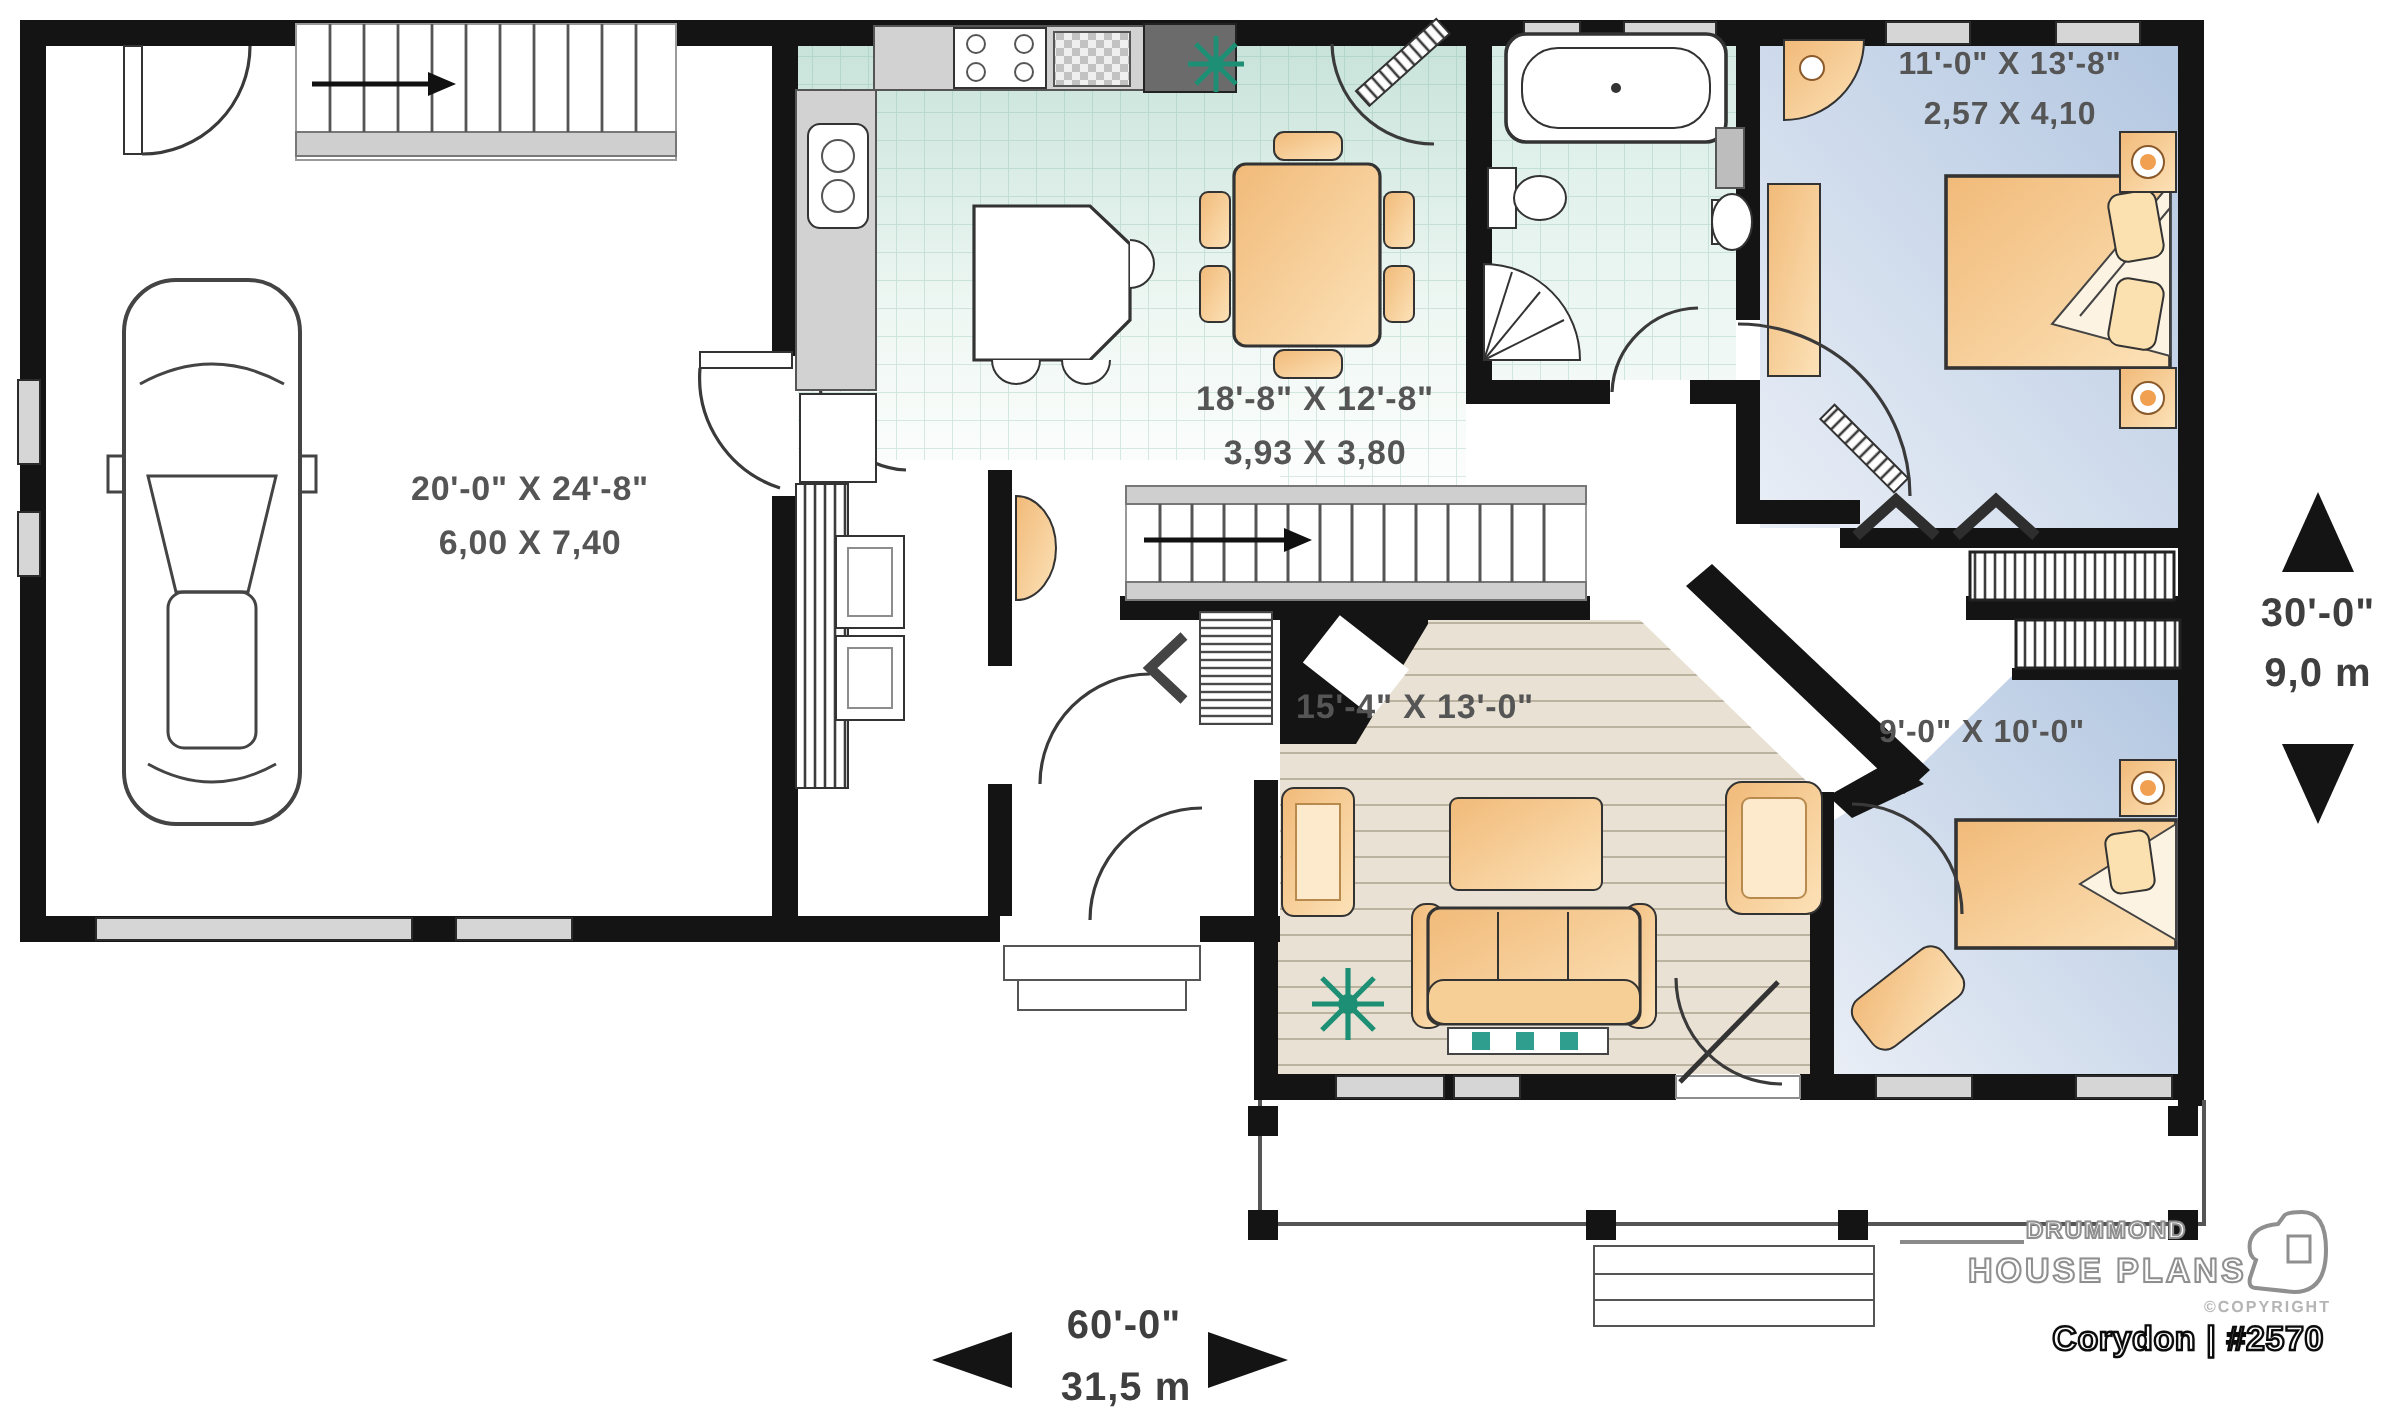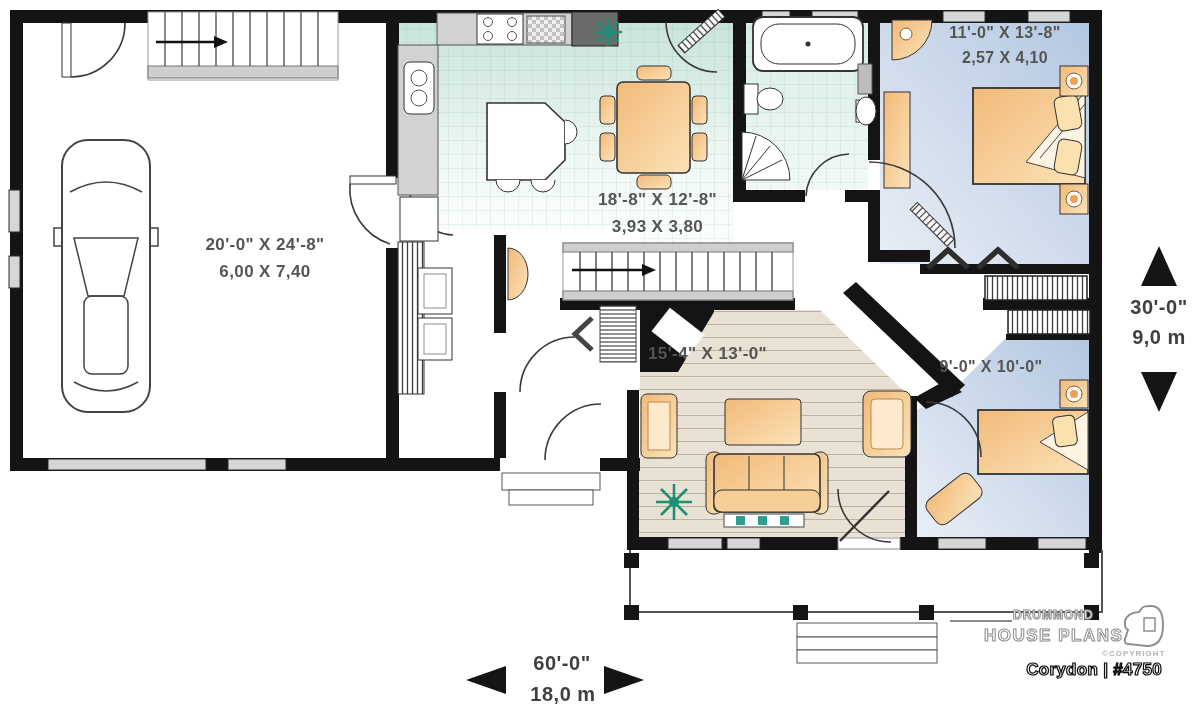--- a/index.html
+++ b/index.html
@@ -391,25 +391,25 @@
 </div>
 
 <div class="tri tri-up" style="left:1141px;top:246px;"></div>
 <div class="dim" style="left:1116px;top:296px;width:86px;">30'-0"</div>
 <div class="dim" style="left:1116px;top:326px;width:86px;">9,0 m</div>
 <div class="tri tri-down" style="left:1141px;top:372px;"></div>
 
 <div class="dim" style="left:512px;top:652px;width:100px;">60'-0"</div>
 <div class="tri tri-left" style="left:466px;top:666px;"></div>
 <div class="tri tri-right" style="left:604px;top:666px;"></div>
-<div class="dim" style="left:510px;top:683px;width:106px;">18,0 m</div>
+<div class="dim" style="left:510px;top:683px;width:106px;">31,5 m</div>
 
 <div class="logo-line" style="left:950px;top:620px;width:62px;"></div>
 <div class="logo-word logo-drummond" style="position:absolute;left:1013px;top:608px;">DRUMMOND</div>
 <div class="logo-word logo-houseplans" style="position:absolute;left:984px;top:626px;">HOUSE PLANS</div>
 <svg width="44" height="48" style="left:1120px;top:604px;" viewBox="0 0 44 48">
   <path d="M8 40 Q4 40 5 35 L8 26 Q4 24 5 17 Q7 9 19 8 L22 4 Q23 2 31 2 Q43 2 43 21 Q43 42 27 42 Z" fill="#ffffff" stroke="#8f8f8f" stroke-width="2"></path>
   <rect x="24" y="14" width="11" height="13" fill="#ffffff" stroke="#8f8f8f" stroke-width="1.5"></rect>
 </svg>
 <div class="logo-copy" style="left:1058px;top:649px;width:70px;margin-left:44px;">©COPYRIGHT</div>
-<div class="logo-plan" style="left:1000px;top:660px;width:162px;text-align:right;">Corydon | #4750</div>
+<div class="logo-plan" style="left:1000px;top:660px;width:162px;text-align:right;">Corydon | #2570</div>
 
 </div>
 
 </body></html>

